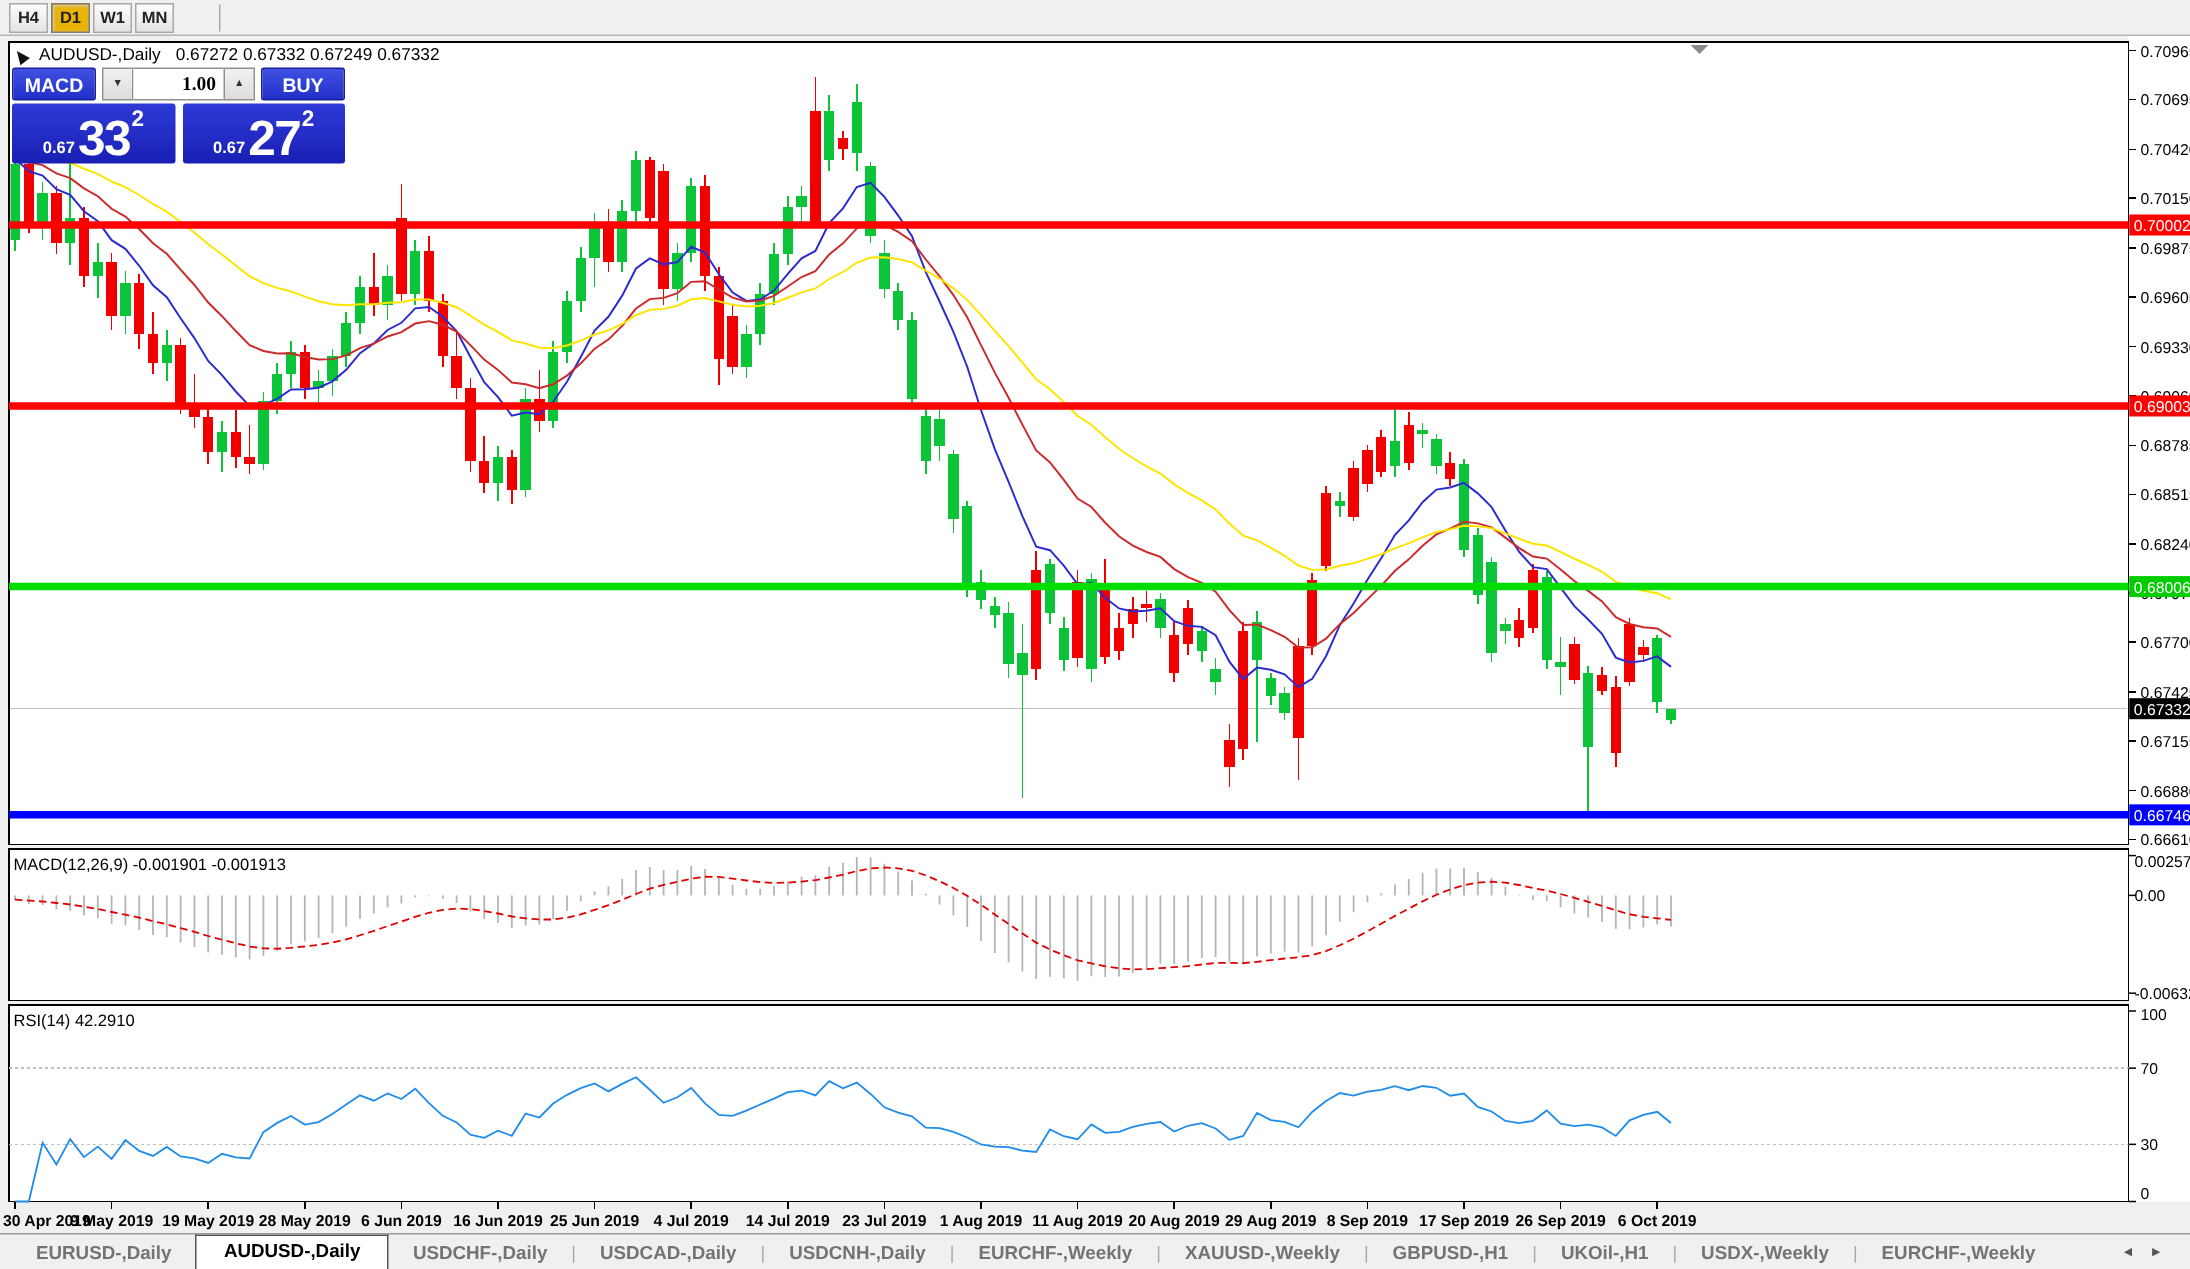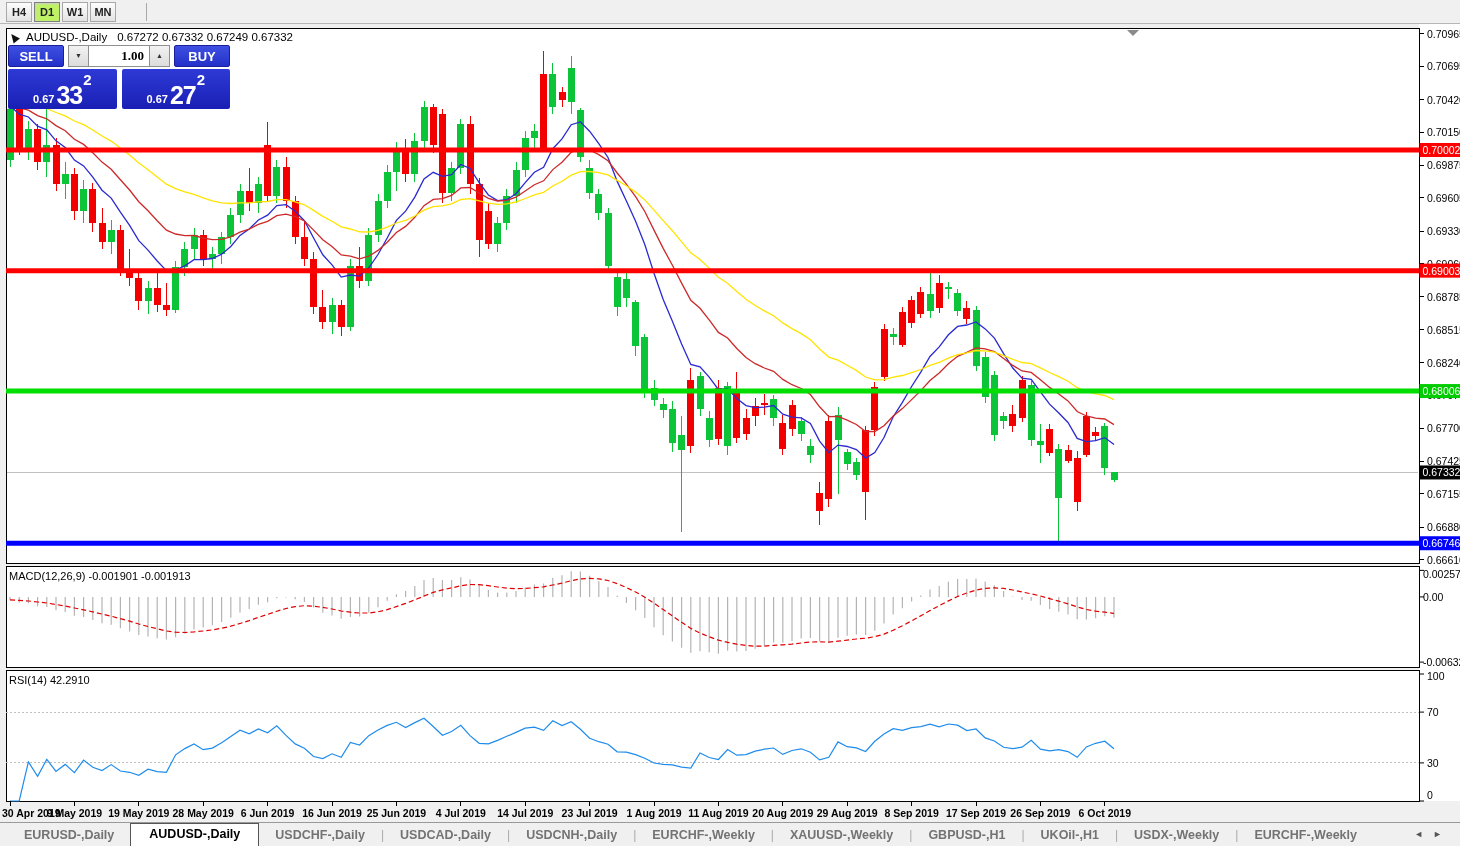--- a/index.html
+++ b/index.html
@@ -4,21 +4,21 @@
 <style>
   * { box-sizing: border-box; margin: 0; padding: 0; }
   html,body { width:1460px; height:846px; overflow:hidden; background:#f0f0f0;
     font-family:"Liberation Sans", sans-serif; }
   
   .toolbar { height:24px; background:#f0f0f0; border-bottom:1px solid #b6b6b6;
     display:flex; align-items:center; padding-left:6px;gap:20px; }
   .tf-btn { min-width:26px; height:20px; margin-right:2px; font-size:11px; font-weight:bold;
     color:#222; background:linear-gradient(#fdfdfd,#e3e3e3); border:1px solid #a8a8a8;
     text-align:center; line-height:18px; cursor:default; }
-  .tf-btn.active { background:#bef264; border-color:#7d7d7d; box-shadow:inset 1px 1px 2px #cfcfcf; }
+  .tf-btn.active { background:#eab308; border-color:#7d7d7d; box-shadow:inset 1px 1px 2px #cfcfcf; }
   .tb-sep { width:1px; height:18px; background:#a8a8a8; margin:0 6px 0 8px; }
   
   .chart-container { position:relative; width:1460px; height:798px; background:#f0f0f0; }
   svg { display:block; }
   
   .chart-title { position:absolute; left:10px; top:7px; z-index:4; display:flex; align-items:center;
     font-size:11.5px; color:#000; white-space:pre; }
   .cursor-icon { width:0; height:0; border-left:4px solid transparent; border-right:4px solid transparent;
     border-bottom:9px solid #111; transform:rotate(-38deg); margin-right:8px; }
   .title-sym { margin-right:10px; }
@@ -32,21 +32,21 @@
     font-size:7px; line-height:20px; text-align:center; color:#333; cursor:pointer; }
   .vol-input { flex:1; width:60px; border:1px solid #909090; border-left:none; border-right:none;
     text-align:right; font-size:13px; font-weight:bold; padding:0 5px; outline:none;
     font-family:Liberation Serif, serif; }
   .tp-row2 { display:flex; margin-top:2px; }
   .price-box { flex:1; height:40px; background:linear-gradient(#2e3ad6,#191fb4); color:#fff;
     border-radius:2px; display:flex; align-items:flex-end; justify-content:center;
     padding-bottom:4px; cursor:pointer; }
   .price-box + .price-box { margin-left:5px; }
   .pb-prefix { font-size:11px; font-weight:bold; line-height:1; margin-right:2px; }
-  .pb-big { font-size:25px; font-weight:bold; line-height:0.82; letter-spacing:-1px; }
+  .pb-big { font-size:33px; font-weight:bold; line-height:0.82; letter-spacing:-1px; }
   .pb-sup { font-size:15px; font-weight:bold; line-height:1; align-self:flex-start; margin-top:3px; margin-left:1px; }
   
   .tabbar { height:24px; background:#f0f0f0; border-top:1px solid #999;
     display:flex; align-items:flex-end; position:relative; padding-left:8px; }
   .tab { font-size:12.5px; color:#737373; padding:3px 16px 4px 16px; white-space:nowrap; cursor:pointer;font-weight:bold; }
   .tab.active { background:#fff; border:1px solid #555; border-bottom:none; font-weight:bold;
     color:#000; padding:3px 18px 5px 18px; }
   .tab-sep { color:#aaa; font-size:12px; padding-bottom:4px; }
   .tab-arrows { position:absolute; right:8px; top:6px; color:#555; font-size:9px; letter-spacing:10px; cursor:pointer; }
 </style>
@@ -552,21 +552,21 @@
     </svg>
 
   <div class="chart-title">
     <span class="cursor-icon"></span>
     <span class="title-sym">AUDUSD-,Daily</span>
     <span>0.67272 0.67332 0.67249 0.67332</span>
   </div>
 
   <div class="trade-panel">
     <div class="tp-row1">
-      <div class="btn-trade">SELL</div>
+      <div class="btn-trade">MACD</div>
       <div class="spinner">
         <div class="spin-btn">▼</div>
         <input class="vol-input" value="1.00" style="">
         <div class="spin-btn">▲</div>
       </div>
       <div class="btn-trade">BUY</div>
     </div>
     <div class="tp-row2">
       <div class="price-box">
         <span class="pb-prefix">0.67</span>

